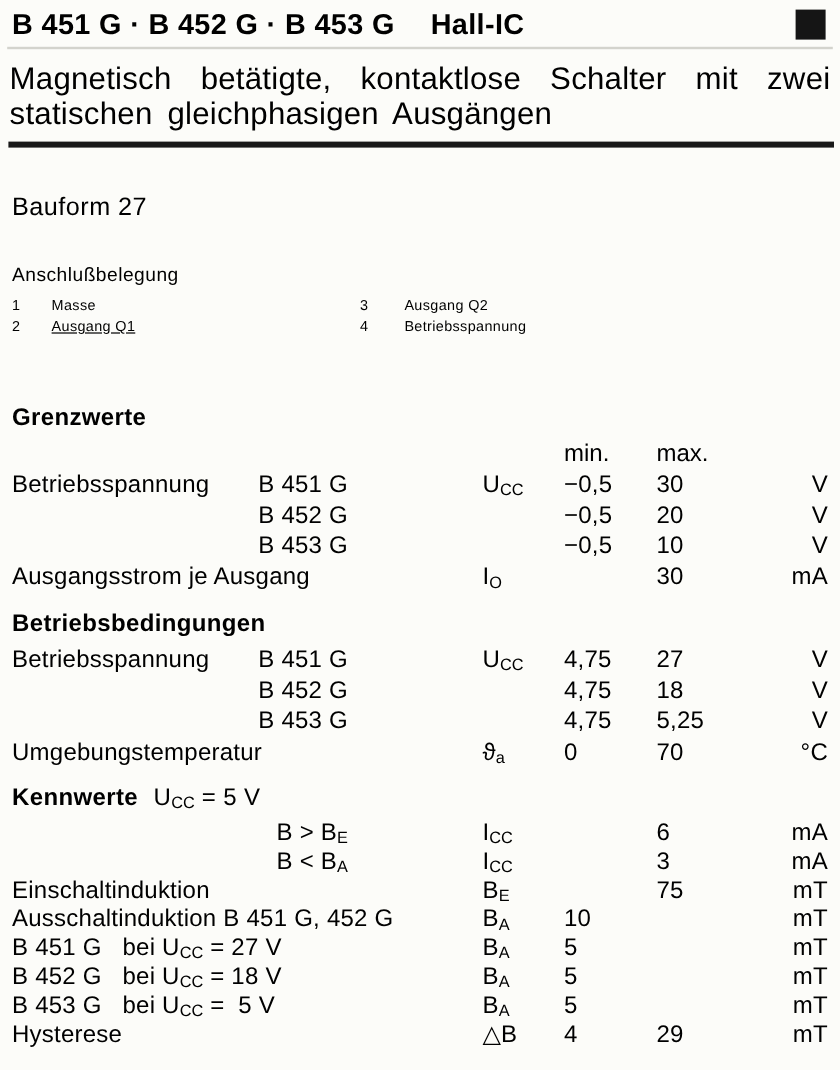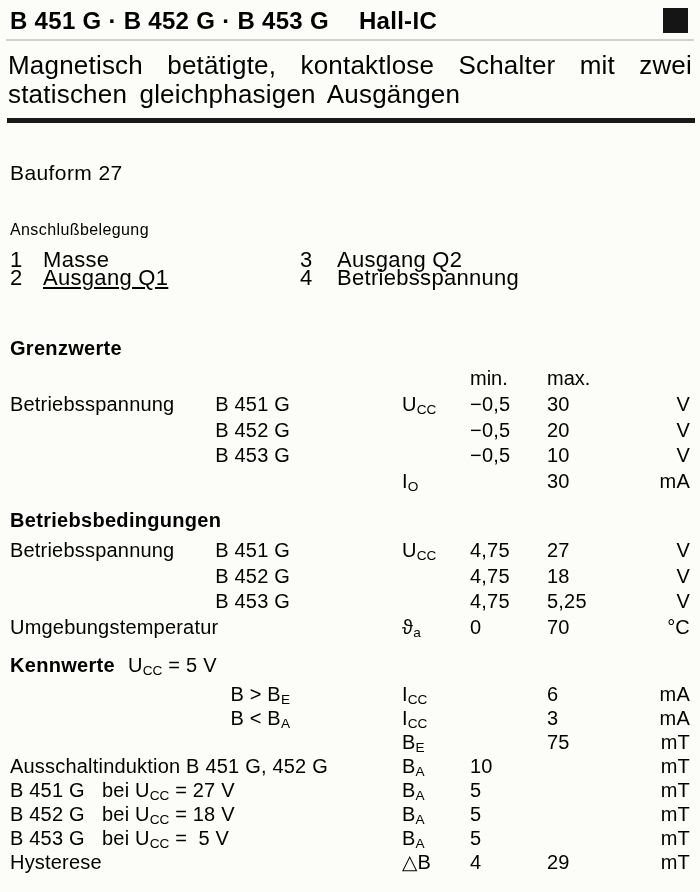--- a/index.html
+++ b/index.html
@@ -13,21 +13,21 @@
   .corner{position:absolute;top:8px;right:12px;width:25px;height:25px;background:#151515;}
   .rule-thin{position:absolute;top:39px;left:6px;right:6px;height:2px;background:#d3d3cd;}
   .sub-line{position:absolute;left:8px;right:8px;font-size:26px;line-height:29px;
             letter-spacing:.2px;white-space:nowrap;}
   .sub1{top:51px;text-align:justify;text-align-last:justify;white-space:normal;}
   .sub2{top:80px;word-spacing:5px;}
   .rule-thick{position:absolute;top:118px;left:7px;right:5px;height:5px;background:#191919;}
 
   .bauform{position:absolute;top:161px;left:10px;font-size:21px;letter-spacing:.4px;}
   .pin-head{position:absolute;top:221px;left:10px;font-size:16px;letter-spacing:.4px;}
-  .pins{position:absolute;top:247px;left:0;right:0;height:40px;font-size:22px;letter-spacing:.3px;}
+  .pins{position:absolute;top:247px;left:0;right:0;height:40px;font-size:12px;letter-spacing:.3px;}
   .pin{position:absolute;white-space:nowrap;}
   .pin .pnum{display:inline-block;width:33px;}
   .pin.c2 .pnum{display:inline-block;width:37px;}
   .p0{top:0;left:10px;} .p1{top:18px;left:10px;text-decoration:underline;}
   .p2{top:0;left:300px;} .p3{top:18px;left:300px;}
 
   .shead{position:absolute;left:10px;font-size:20px;font-weight:bold;letter-spacing:.3px;white-space:nowrap;}
   .sh-g{top:337px;} .sh-b{top:509px;} .sh-k{top:654px;}
   .cond{font-weight:normal;margin-left:13px;}
 
@@ -90,20 +90,21 @@
       <span class="cmax">20</span>
       <span class="cu">V</span>
     </div>
     <div class="trow">
       <span class="cd">B 453 G</span>
       <span class="cmin">−0,5</span>
       <span class="cmax">10</span>
       <span class="cu">V</span>
     </div>
     <div class="trow">
+      <span class="cl">Ausgangsstrom je Ausgang</span>
       <span class="cs">I<sub>O</sub></span>
       <span class="cmax">30</span>
       <span class="cu">mA</span>
     </div>
   </div>
 
   <div class="shead sh-b">Betriebsbedingungen</div>
 
   <div class="tbl tbl-b">
     <div class="trow">
@@ -144,20 +145,21 @@
       <span class="cmax">6</span>
       <span class="cu">mA</span>
     </div>
     <div class="trow">
       <span class="cd">B &lt; B<sub>A</sub></span>
       <span class="cs">I<sub>CC</sub></span>
       <span class="cmax">3</span>
       <span class="cu">mA</span>
     </div>
     <div class="trow">
+      <span class="cl">Einschaltinduktion</span>
       <span class="cs">B<sub>E</sub></span>
       <span class="cmax">75</span>
       <span class="cu">mT</span>
     </div>
     <div class="trow">
       <span class="cl">Ausschaltinduktion B 451 G, 452 G</span>
       <span class="cs">B<sub>A</sub></span>
       <span class="cmin">10</span>
       <span class="cu">mT</span>
     </div>

